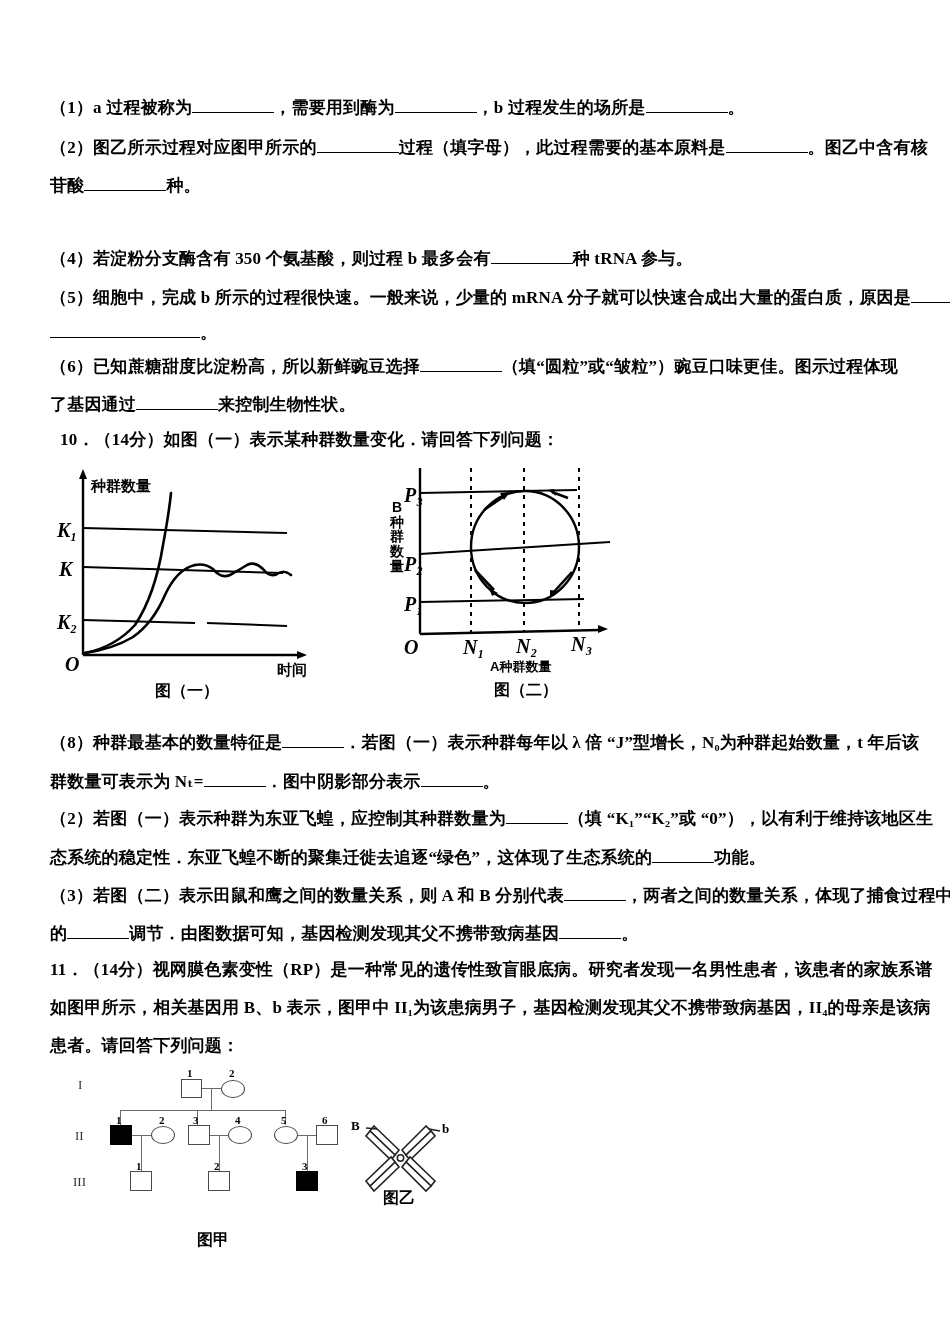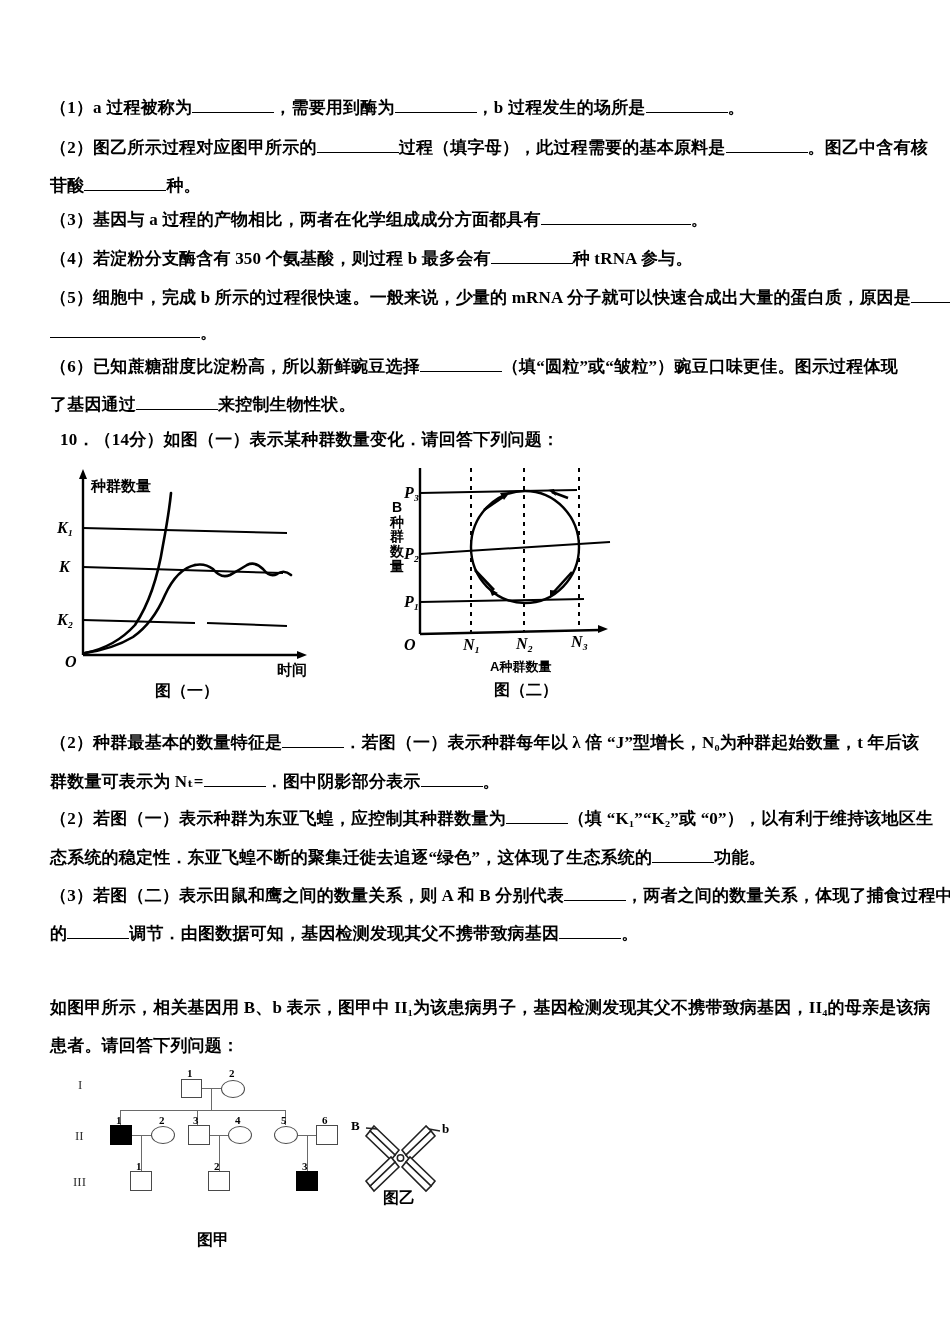--- a/index.html
+++ b/index.html
@@ -45,21 +45,21 @@
   }
   .cap {
     position: absolute;
     font-size: 16px;
     font-weight: bold;
     font-family: "Liberation Serif", "DejaVu Serif", serif;
     white-space: nowrap;
   }
   .axis-label {
     position: absolute;
-    font-size: 16px;
+    font-size: 20px;
     font-weight: bold;
     font-style: italic;
     font-family: "Liberation Serif", "DejaVu Serif", serif;
     white-space: nowrap;
   }
   .cn-label {
     position: absolute;
     font-size: 15px;
     font-weight: bold;
     font-family: "Liberation Sans", "DejaVu Sans", sans-serif;
@@ -121,23 +121,20 @@
   </div>
 
   <div class="q-line" style="left:50px; top:135px;">
     <span>（2）图乙所示过程对应图甲所示的</span><span class="blank bk-m"></span><span>过程（填字母），此过程需要的基本原料是</span><span class="blank bk-m"></span><span>。图乙中含有核</span>
   </div>
 
   <div class="q-line" style="left:50px; top:173px;">
     <span>苷酸</span><span class="blank bk-m"></span><span>种。</span>
   </div>
 
-  <div class="q-line" style="left:50px; top:207px;">
-    <span>（3）基因与 a 过程的产物相比，两者在化学组成成分方面都具有</span><span class="blank bk-xl"></span><span>。</span>
-  </div>
 
   <div class="q-line" style="left:50px; top:246px;">
     <span>（4）若淀粉分支酶含有 350 个氨基酸，则过程 b 最多会有</span><span class="blank bk-m"></span><span>种 tRNA 参与。</span>
   </div>
 
   <div class="q-line" style="left:50px; top:285px;">
     <span>（5）细胞中，完成 b 所示的过程很快速。一般来说，少量的 mRNA 分子就可以快速合成出大量的蛋白质，原因是</span><span class="blank bk-xs"></span>
   </div>
 
   <div class="q-line" style="left:50px; top:320px;">
@@ -217,32 +214,32 @@
 
       <path d="M 103 108 L 122 128" stroke="#000" stroke-width="2.6" fill="none"></path>
       <polygon points="126,131 117,126 120,134" fill="#000"></polygon>
 
       <path d="M 200 110 L 180 132" stroke="#000" stroke-width="2.6" fill="none"></path>
       <polygon points="178,136 186,129 178,128" fill="#000"></polygon>
     </svg>
 
     <div class="vert-label" style="left:18px; top:38px;">B种群数量</div>
     <div class="axis-label" style="left:32px; top:22px;">P₃</div>
-    <div class="axis-label" style="left:32px; top:83px;">P₂</div>
+    <div class="axis-label" style="left:32px; top:91px;">P₂</div>
     <div class="axis-label" style="left:32px; top:131px;">P₁</div>
     <div class="axis-label" style="left:32px; top:174px;">O</div>
     <div class="axis-label" style="left:91px; top:174px;">N₁</div>
     <div class="axis-label" style="left:144px; top:173px;">N₂</div>
     <div class="axis-label" style="left:199px; top:171px;">N₃</div>
     <div class="cn-label" style="left:118px; top:196px; font-size:13px;">A种群数量</div>
     <div class="cap" style="left:122px; top:218px;">图（二）</div>
   </div>
 
   <div class="q-line" style="left:50px; top:730px;">
-    <span>（2）种群最基本的数量特征是</span><span class="blank bk-s"></span><span>．若图（一）表示种群每年以 λ 倍 “J”型增长，N₀为种群起始数量，t 年后该</span>
+    <span>（8）种群最基本的数量特征是</span><span class="blank bk-s"></span><span>．若图（一）表示种群每年以 λ 倍 “J”型增长，N₀为种群起始数量，t 年后该</span>
   </div>
 
   <div class="q-line" style="left:50px; top:769px;">
     <span>群数量可表示为 Nₜ=</span><span class="blank bk-s"></span><span>．图中阴影部分表示</span><span class="blank bk-s"></span><span>。</span>
   </div>
 
   <div class="q-line" style="left:50px; top:806px;">
     <span>（2）若图（一）表示种群为东亚飞蝗，应控制其种群数量为</span><span class="blank bk-s"></span><span>（填 “K₁”“K₂”或 “0”），以有利于维持该地区生</span>
   </div>
 
@@ -251,20 +248,21 @@
   </div>
 
   <div class="q-line" style="left:50px; top:883px;">
     <span>（3）若图（二）表示田鼠和鹰之间的数量关系，则 A 和 B 分别代表</span><span class="blank bk-s"></span><span>，两者之间的数量关系，体现了捕食过程中</span>
   </div>
 
   <div class="q-line" style="left:50px; top:921px;">
     <span>的</span><span class="blank bk-s"></span><span>调节．由图数据可知，基因检测发现其父不携带致病基因</span><span class="blank bk-s"></span><span>。</span>
   </div>
 
+  <div class="q-line" style="left:50px; top:959px;">11．（14分）视网膜色素变性（RP）是一种常见的遗传性致盲眼底病。研究者发现一名男性患者，该患者的家族系谱</div>
   <div class="q-line" style="left:50px; top:997px;">如图甲所示，相关基因用 B、b 表示，图甲中 II₁为该患病男子，基因检测发现其父不携带致病基因，II₄的母亲是该病</div>
   <div class="q-line" style="left:50px; top:1035px;text-align:center;">患者。请回答下列问题：</div>
 
   <div class="fig-wrap" style="left:60px; top:1062px; width:300px; height:145px;">
 
     <div class="ped-roman" style="left:18px; top:15px;">I</div>
     <div class="ped-roman" style="left:15px; top:66px;">II</div>
     <div class="ped-roman" style="left:13px; top:112px;">III</div>
 
     <div class="ped-num" style="left:127px; top:5px;">1</div>

